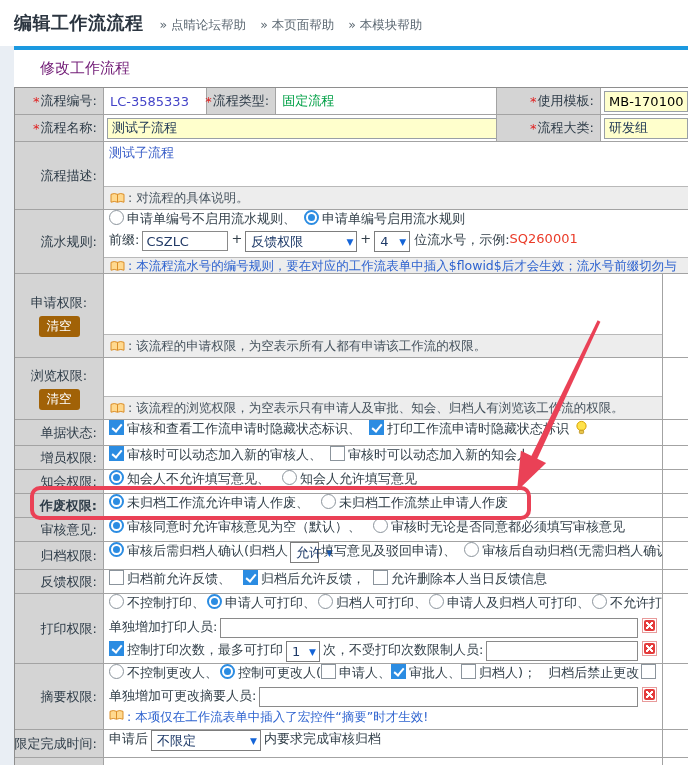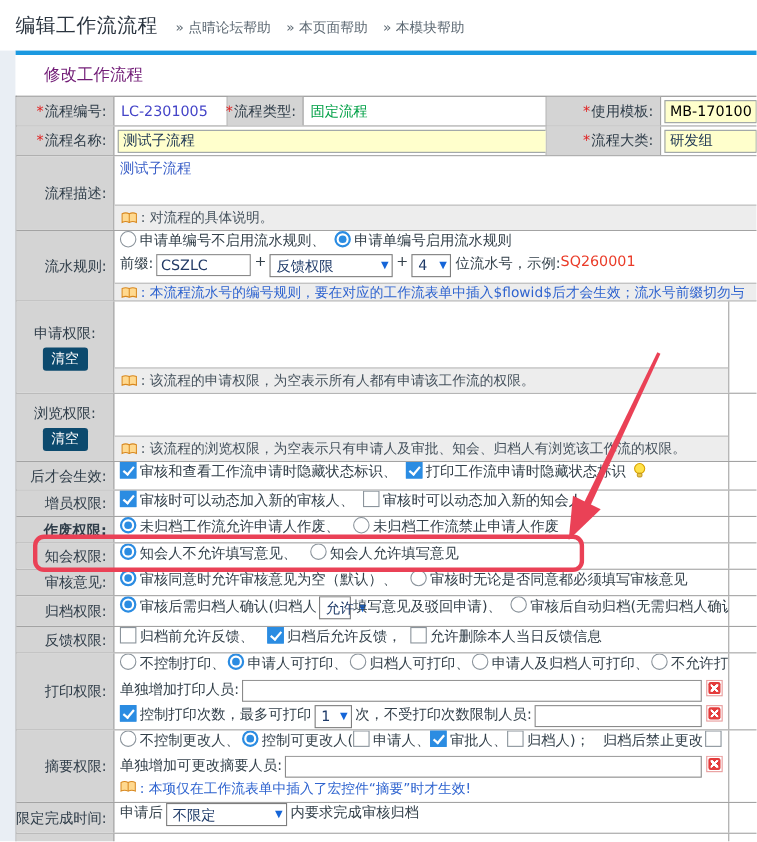--- a/index.html
+++ b/index.html
@@ -1,20 +1,20 @@
 <!DOCTYPE html>
 <html><head>
 <meta charset="utf-8">
 <style>
   html,body{margin:0;padding:0;}
   body{font-family:"DejaVu Sans","Liberation Sans",sans-serif;}
   .page{position:relative;width:688px;height:765px;background:#fff;overflow:hidden;font-size:13px;color:#33404a;}
   
   .hdr{height:46px;display:flex;align-items:center;padding-left:14px;background:#fff;}
-  .hdr .title{font-size:18px;font-weight:normal;color:#2b3540;letter-spacing:.5px;}
+  .hdr .title{font-size:18px;font-weight:bold;color:#2b3540;letter-spacing:.5px;}
   .crumbs{display:flex;gap:14px;margin-left:16px;margin-top:4px;}
   .crumb{font-size:12.5px;color:#5d6973;text-decoration:none;cursor:pointer;}
   .bluebar{position:absolute;left:14px;top:46px;width:674px;height:4px;background:#1b99e0;}
   .leftstrip{position:absolute;left:0;top:46px;width:14px;height:719px;background:#e9eef4;}
   .sect{margin:13px 0 9px 40px;font-size:15px;color:#701a75;}
   
   .tbl{margin-left:14px;width:674px;border-top:1px solid #8e8e8e;border-left:1px solid #8e8e8e;box-sizing:border-box;}
   .trow{display:flex;border-bottom:1px solid #a3a3a3;box-sizing:border-box;}
   .lbl{width:89px;flex:none;background:#d4d4d4;border-right:1px solid #a3a3a3;box-sizing:border-box;
        display:flex;align-items:center;justify-content:flex-end;padding-right:6px;color:#2f3d49;white-space:nowrap;}
@@ -42,21 +42,21 @@
         border-right:2px solid #fff;border-bottom:2px solid #fff;transform:rotate(40deg);}
   .rd{width:15px;height:15px;border-radius:50%;box-sizing:border-box;margin-right:3px;flex:none;cursor:pointer;}
   .rd.off{background:#fff;border:1px solid #8b949c;}
   .rd.on{background:#fff;border:2px solid #2b8ce2;position:relative;}
   .rd.on::after{content:"";position:absolute;left:2px;top:2px;width:7px;height:7px;border-radius:50%;background:#2b8ce2;}
   .sel{display:inline-flex;align-items:center;justify-content:space-between;border:1px solid #7d7d7d;background:#fff;
        height:21px;padding:0 3px 0 5px;box-sizing:border-box;color:#1e3a68;flex:none;cursor:pointer;}
   .chev{color:#1565d8;font-size:9px;margin-left:4px;}
   .inp{border:1px solid #8a8a8a;background:#fff;height:20px;box-sizing:border-box;font:inherit;font-size:13px;
        color:#223a66;padding:0 3px;min-width:0;}
-  .clear-btn{background:#0c4a6e;color:#fff;border:none;border-radius:3px;font-size:12.5px;
+  .clear-btn{background:#a16207;color:#fff;border:none;border-radius:3px;font-size:12.5px;
        padding:2px 8px;margin-top:4px;cursor:pointer;font-family:inherit;}
   .xic{width:15px;height:15px;flex:none;background:#fff;border:1px solid #e89b9b;box-sizing:border-box;
        position:relative;margin:0 5px 0 4px;cursor:pointer;}
   .xic::before{content:"";position:absolute;left:1px;top:1px;right:1px;bottom:1px;background:#e43b3b;border-radius:2px;}
   .xic::after{content:"";position:absolute;left:3px;top:3px;right:3px;bottom:3px;
        background:linear-gradient(45deg,transparent 40%,#fff 40%,#fff 60%,transparent 60%),
                   linear-gradient(-45deg,transparent 40%,#fff 40%,#fff 60%,transparent 60%);}
   .bookic{flex:none;margin-right:3px;display:inline-flex;}
   .bulbic{flex:none;margin-left:6px;display:inline-flex;}
   
@@ -92,21 +92,21 @@
 
   <div class="sect">修改工作流程</div>
 
   <div class="tbl">
 
     <div class="trow h27">
       <div class="lbl">
           <span class="star">*</span>
           <span>流程编号:</span>
         </div>
-      <div class="cell t-indigo" style="width:110px">LC-2301005</div>
+      <div class="cell t-indigo" style="width:110px">LC-3585333</div>
       <div class="lbl" style="width:69px">
           <span class="star">*</span>
           <span>流程类型:</span>
         </div>
       <div class="cell t-green" style="width:236px">固定流程</div>
       <div class="lbl" style="width:104px">
           <span class="star">*</span>
           <span>使用模板:</span>
         </div>
       <div class="cell" style="flex:1;border-right:none;overflow:visible;padding-left:3px;">
@@ -227,21 +227,21 @@
               </span>
             <span>: 该流程的浏览权限，为空表示只有申请人及审批、知会、归档人有浏览该工作流的权限。</span>
           </div>
         </div>
         <div class="fill"></div>
       </div>
     </div>
 
     <div class="trow h26">
       <div class="lbl">
-          <span>后才会生效:</span>
+          <span>单据状态:</span>
         </div>
       <div class="content">
         <div class="cwrap">
             <div class="ln fill">
           <span class="cb on"></span>
           <span>审核和查看工作流申请时隐藏状态标识、</span>
           <span class="cb on gap8"></span>
           <span>打印工作流申请时隐藏状态标识</span>
           <span class="bulbic">
                 <svg width="13" height="15" viewBox="0 0 13 15">
@@ -266,47 +266,47 @@
           <span>审核时可以动态加入新的审核人、</span>
           <span class="cb off gap8"></span>
           <span>审核时可以动态加入新的知会人</span>
         </div>
           </div>
         <div class="fill"></div>
       </div>
     </div>
 
     <div class="trow h24">
+      <div class="lbl">
+          <span>知会权限:</span>
+        </div>
+      <div class="content">
+        <div class="cwrap">
+            <div class="ln fill">
+          <span class="rd on"></span>
+          <span>知会人不允许填写意见、</span>
+          <span class="rd off gap12"></span>
+          <span>知会人允许填写意见</span>
+        </div>
+          </div>
+        <div class="fill"></div>
+      </div>
+    </div>
+
+    <div class="trow h24">
       <div class="lbl bold">
           <span>作废权限:</span>
         </div>
       <div class="content">
         <div class="cwrap">
             <div class="ln fill">
           <span class="rd on"></span>
           <span>未归档工作流允许申请人作废、</span>
           <span class="rd off gap12"></span>
           <span>未归档工作流禁止申请人作废</span>
-        </div>
-          </div>
-        <div class="fill"></div>
-      </div>
-    </div>
-
-    <div class="trow h24">
-      <div class="lbl">
-          <span>知会权限:</span>
-        </div>
-      <div class="content">
-        <div class="cwrap">
-            <div class="ln fill">
-          <span class="rd on"></span>
-          <span>知会人不允许填写意见、</span>
-          <span class="rd off gap12"></span>
-          <span>知会人允许填写意见</span>
         </div>
           </div>
         <div class="fill"></div>
       </div>
     </div>
 
     <div class="trow h24">
       <div class="lbl">
           <span>审核意见:</span>
         </div>

